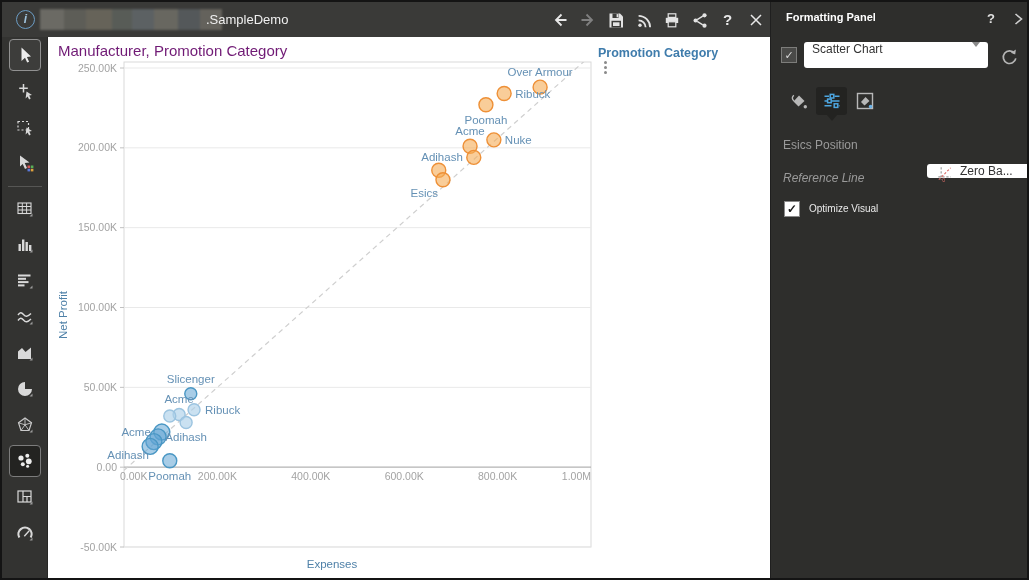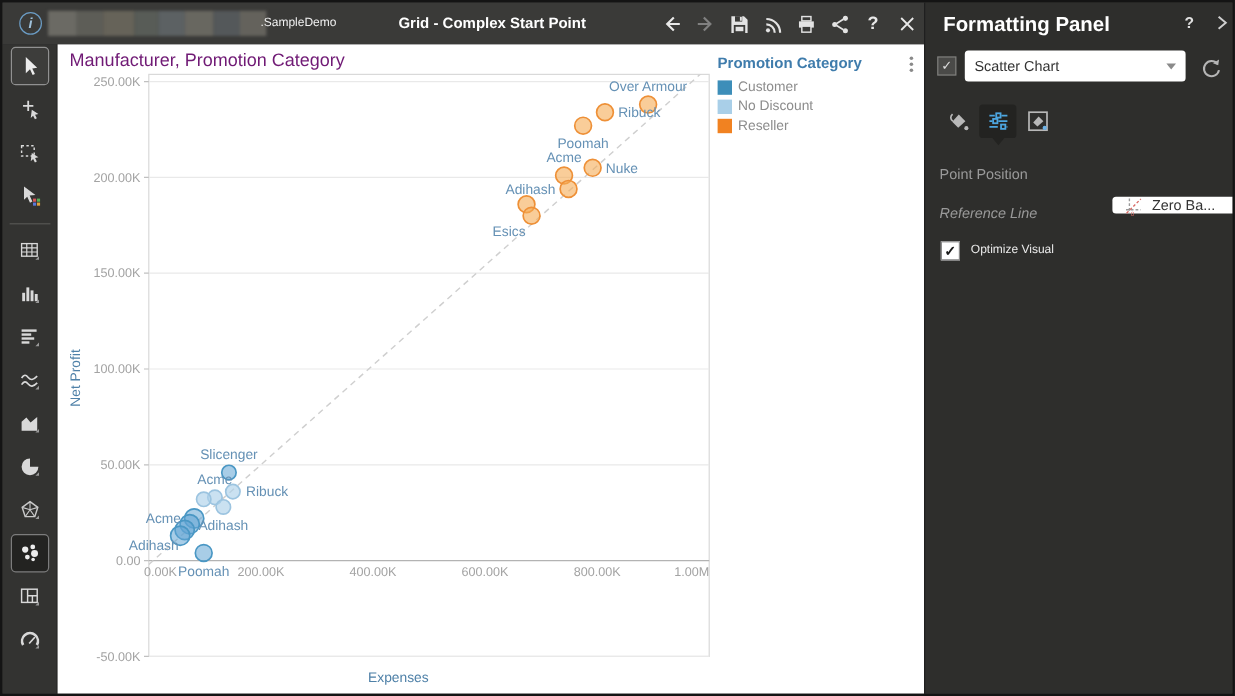--- a/index.html
+++ b/index.html
@@ -9,55 +9,55 @@
     position:relative; width:1029px; height:580px; overflow:hidden;
     background:#2e2e2c; border:2px solid #141414;
   }
   
   .titlebar { position:absolute; left:0; top:0; width:768px; height:35px; background:#3a3a38; }
   .info-badge { position:absolute; left:14px; top:8px; width:19px; height:19px; border:1.5px solid #6b9cc4;
     border-radius:50%; color:#9fc2dc; font-size:12px; font-style:italic; font-weight:bold;
     text-align:center; line-height:16px; }
   .redacted { position:absolute; left:38px; top:7px; height:21px; display:flex; filter:blur(1.2px); }
   .redacted i { display:block; height:21px; }
-  .ws-name { position:absolute; left:215px; top:0; height:35px; line-height:35px; color:#f0f0f0; font-size:10px; }
+  .ws-name { position:absolute; left:204px; top:0; height:35px; line-height:35px; color:#f0f0f0; font-size:13px; }
   .tb-title { position:absolute; left:330px; top:0; height:35px; line-height:35px; color:#fff; font-size:12.5px; font-weight:bold; }
   .tb-actions { position:absolute; left:546px; top:5px; display:flex; gap:5px; }
   .tb-btn { width:23px; height:25px; display:flex; align-items:center; justify-content:center; cursor:default; }
   .tb-btn span.glyph { color:#e8e8e8; font-size:15px; font-weight:bold; }
   .tb-btn.disabled svg path { stroke:#808080; }
   
   .sidebar { position:absolute; left:0; top:35px; width:46px; height:545px; background:#333331; border-right:1px solid #272725; }
   .sb-cell { width:46px; height:36px; display:flex; align-items:center; justify-content:center; }
   .sb-btn { width:32px; height:32px; display:flex; align-items:center; justify-content:center; border-radius:4px; border:1px solid transparent; }
   .sb-btn.sel-outline { border-color:#919191; background:#3d3d3b; }
   .sb-btn.sel-fill { border-color:#7c7c7c; background:#232321; }
   .sb-divider { width:34px; height:1px; background:#565654; margin:5px auto 4px auto; }
   
   .chartarea { position:absolute; left:46px; top:35px; width:722px; height:545px; background:#ffffff; }
   .chart-title { position:absolute; left:10px; top:5px; font-size:15px; color:#701a75; }
   #plot { position:absolute; left:0; top:0; }
   .legend { position:absolute; left:550px; top:9px; width:168px; }
-  .legend-head { display:flex; align-items:flex-start; }
+  .legend-head { display:flex; align-items:flex-start;flex-direction:column; }
   .legend-title { font-size:12.5px; font-weight:bold; color:#3f7cac; flex:1; }
   .legend-menu { width:14px; display:flex; flex-direction:column; align-items:center; gap:2px; padding-top:1px; cursor:default; }
   .legend-menu i { width:3px; height:3px; border-radius:50%; background:#8a8a8a; }
   .legend-items { margin-top:7px; display:flex; flex-direction:column; gap:4px; }
   .legend-item { display:flex; align-items:center; gap:5px; font-size:11.5px; color:#8c8c8c; }
   .legend-swatch { width:12px; height:12px; display:inline-block; }
   
   .panel { position:absolute; left:768px; top:0; width:261px; height:580px; background:#2e2e2c; border-left:1px solid #1f1f1f; }
-  .p-title { position:absolute; left:15px; top:9px; color:#ffffff; font-size:17px; font-weight:bold; }
+  .p-title { position:absolute; left:15px; top:9px; color:#ffffff; font-size:11px; font-weight:bold; }
   .p-help { position:absolute; left:216px; top:9px; color:#e0e0e0; font-size:13px; font-weight:bold; }
   .p-chevron { position:absolute; left:238px; top:8px; }
   .cb-dark { position:absolute; width:16px; height:16px; background:#4a4a48; border:1px solid #7d7d7b;
     color:#dcdcdc; font-size:11px; line-height:14px; text-align:center; }
   .cb-light { position:absolute; width:16px; height:16px; background:#ffffff; border:1px solid #8a8a8a;
     color:#1a1a1a; font-size:12px; font-weight:bold; line-height:14px; text-align:center; }
-  .select { position:absolute; background:#fff; border-radius:3px; display:flex; align-items:center;
+  .select { position:absolute; background:#fff; border-radius:3px; display:flex; align-items:flex-start;
     font-size:12px; color:#333; padding:0 8px; }
   .select .sel-text { flex:1; white-space:nowrap; overflow:hidden; }
   .select .chev { width:0; height:0; border-left:4px solid transparent; border-right:4px solid transparent;
     border-top:5px solid #8a8a8a; margin-left:4px; }
   .select .sel-icon { margin-right:6px; display:flex; }
   .reset-btn { position:absolute; left:226px; top:43px; width:22px; height:22px; display:flex; align-items:center; justify-content:center; }
   .p-tabs { position:absolute; left:12px; top:85px; display:flex; gap:2px; }
   .p-tab { width:31px; height:28px; display:flex; align-items:center; justify-content:center; position:relative; border-radius:3px; }
   .p-tab.sel { background:#232321; }
   .p-tab.sel::after { content:""; position:absolute; left:50%; bottom:-6px; margin-left:-5px;
@@ -77,21 +77,20 @@
       <i style="width:24px;background:#6b6a64"></i>
         <i style="width:22px;background:#5d5d57"></i>
       <i style="width:26px;background:#666359"></i>
         <i style="width:20px;background:#585c57"></i>
       <i style="width:22px;background:#5c6163"></i>
         <i style="width:24px;background:#686760"></i>
       <i style="width:22px;background:#54585a"></i>
         <i style="width:22px;background:#64625c"></i>
     </div>
     <div class="ws-name">.SampleDemo</div>
-    <div class="tb-title">Grid - Complex Start Point</div>
     <div class="tb-actions" id="tb-actions">
         <div class="tb-btn">
           <svg width="18" height="18" viewBox="0 0 18 18">
             <path d="M10.5 3.5 L5 9 L10.5 14.5 M5 9 H15.5" stroke="#e8e8e8" stroke-width="1.8" fill="none"></path>
           </svg>
         </div>
         <div class="tb-btn disabled">
           <svg width="18" height="18" viewBox="0 0 18 18">
             <path d="M7.5 3.5 L13 9 L7.5 14.5 M13 9 H2.5" stroke="#e8e8e8" stroke-width="1.8" fill="none"></path>
           </svg>
@@ -344,34 +343,20 @@
       </svg>
     <div class="legend">
       <div class="legend-head">
         <span class="legend-title">Promotion Category</span>
         <div class="legend-menu">
             <i></i>
             <i></i>
             <i></i>
           </div>
       </div>
-      <div class="legend-items" id="legend-items">
-          <div class="legend-item">
-            <span class="legend-swatch" style="background: rgb(61, 142, 185);"></span>
-            <span>Customer</span>
-          </div>
-          <div class="legend-item">
-            <span class="legend-swatch" style="background: rgb(169, 207, 232);"></span>
-            <span>No Discount</span>
-          </div>
-          <div class="legend-item">
-            <span class="legend-swatch" style="background: rgb(241, 130, 33);"></span>
-            <span>Reseller</span>
-          </div>
-        </div>
     </div>
   </div>
 
   <div class="panel">
     <div class="p-title">Formatting Panel</div>
     <div class="p-help">?</div>
     <div class="p-chevron">
       <svg width="18" height="18" viewBox="0 0 18 18">
           <path d="M6.5 4 L12.5 9 L6.5 14" stroke="#cfcfcf" stroke-width="1.6" fill="none"></path>
         </svg>
@@ -411,21 +396,21 @@
       </div>
       <div class="p-tab">
         <svg width="22" height="22" viewBox="0 0 22 22">
           <rect x="3.5" y="3.5" width="15" height="15" fill="none" stroke="#b8b8b8" stroke-width="1.4"></rect>
           <path d="M7 12 L11.5 7 L15.5 11 L10.5 15.5 Z" fill="#b8b8b8"></path>
           <circle cx="16.6" cy="16.6" r="1.8" fill="#6db3e8"></circle>
         </svg>
       </div>
     </div>
 
-    <div class="p-label" style="left:12px;top:136px;">Point Position</div>
+    <div class="p-label" style="left:12px;top:136px;">Esics Position</div>
 
     <div class="p-label" style="left:12px;top:169px;font-style:italic;">Reference Line</div>
     <div class="select" style="left:128px;top:162px;width:121px;height:14px;margin-left:28px;">
       <span class="sel-icon">
         <svg width="19" height="19" viewBox="0 0 20 20">
           <path d="M6.5 3.5 V16.5 M3.5 13.5 H16.5" stroke="#9a9a9a" stroke-width="1.2" stroke-dasharray="2.4 1.8" fill="none"></path>
           <path d="M4 16.5 L16.5 4" stroke="#d96b66" stroke-width="1.2" stroke-dasharray="2.4 1.8" fill="none"></path>
           <text x="7.6" y="18.6" font-size="5.5" fill="#d96b66">0</text>
         </svg>
       </span>

